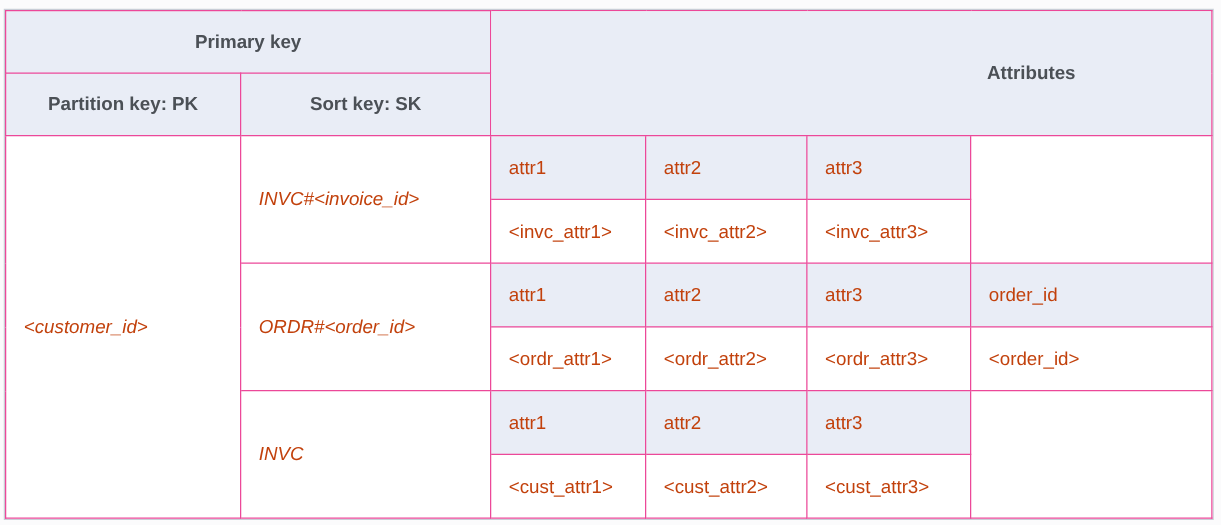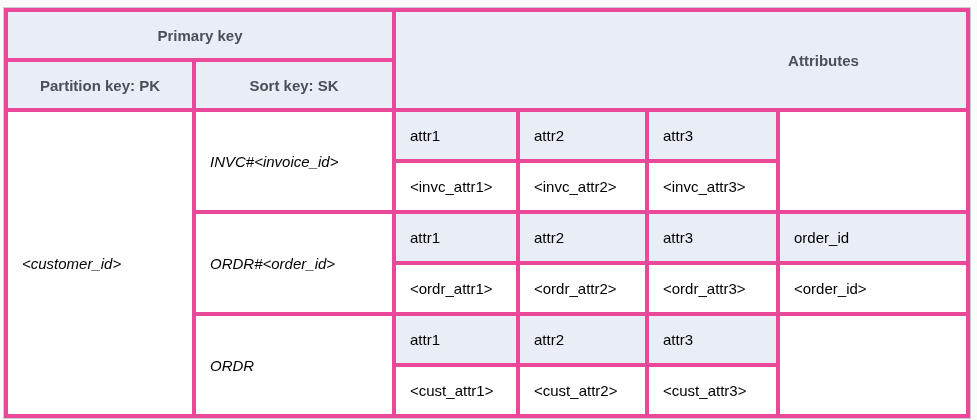--- a/index.html
+++ b/index.html
@@ -27,21 +27,21 @@
     width: 100%;
   }
   col.c-pk   { width: 188px; }
   col.c-sk   { width: 200px; }
   col.c-a1   { width: 124px; }
   col.c-a2   { width: 129px; }
   col.c-a3   { width: 131px; }
   col.c-a4   { width: auto;  }
 
   th, td {
-    border: 4px solid #ec4899;
+    border: 1px solid #ec4899;
     font-size: 15px;
     vertical-align: middle;
     box-sizing: border-box;
   }
   thead tr { height: 50px; }
   tbody tr { height: 51px; }
 
   thead th {
     background: #e9edf6;
     color: #4b5056;
@@ -54,21 +54,21 @@
     margin-left: 17px;
   }
   th.attributes-head .offset-label {
     position: absolute;
     left: 75%;
     top: 50%;
     transform: translate(-50%, -50%);
     white-space: nowrap;
   }
   tbody td {
-    color: #000000;
+    color: #c2410c;
     text-align: left;
     padding: 0 6px 0 14px;
     background: #ffffff;
   }
   tbody td.attr-name {
     background: #e9edf6;
   }
   tbody td.key-cell {
     background: #ffffff;
     font-style: italic;
@@ -124,21 +124,21 @@
           <td class="attr-name">order_id</td>
         </tr>
         <tr>
           <td>&lt;ordr_attr1&gt;</td>
           <td>&lt;ordr_attr2&gt;</td>
           <td>&lt;ordr_attr3&gt;</td>
           <td>&lt;order_id&gt;</td>
         </tr>
 
         <tr>
-          <td rowspan="2" class="key-cell">ORDR</td>
+          <td rowspan="2" class="key-cell">INVC</td>
           <td class="attr-name">attr1</td>
           <td class="attr-name">attr2</td>
           <td class="attr-name">attr3</td>
           <td rowspan="2"></td>
         </tr>
         <tr>
           <td>&lt;cust_attr1&gt;</td>
           <td>&lt;cust_attr2&gt;</td>
           <td>&lt;cust_attr3&gt;</td>
         </tr>

